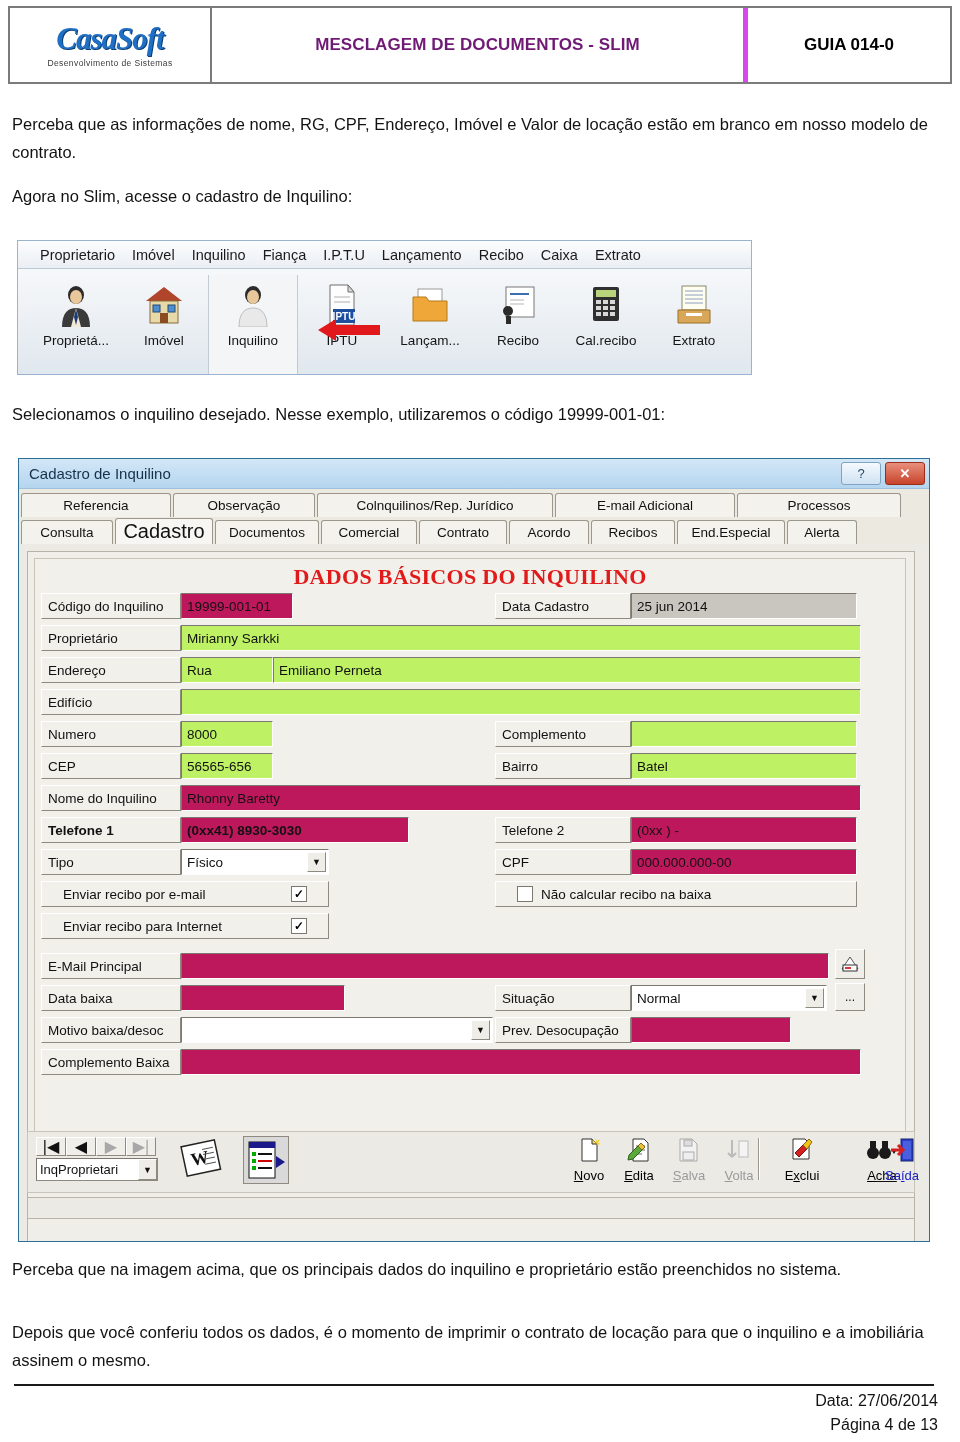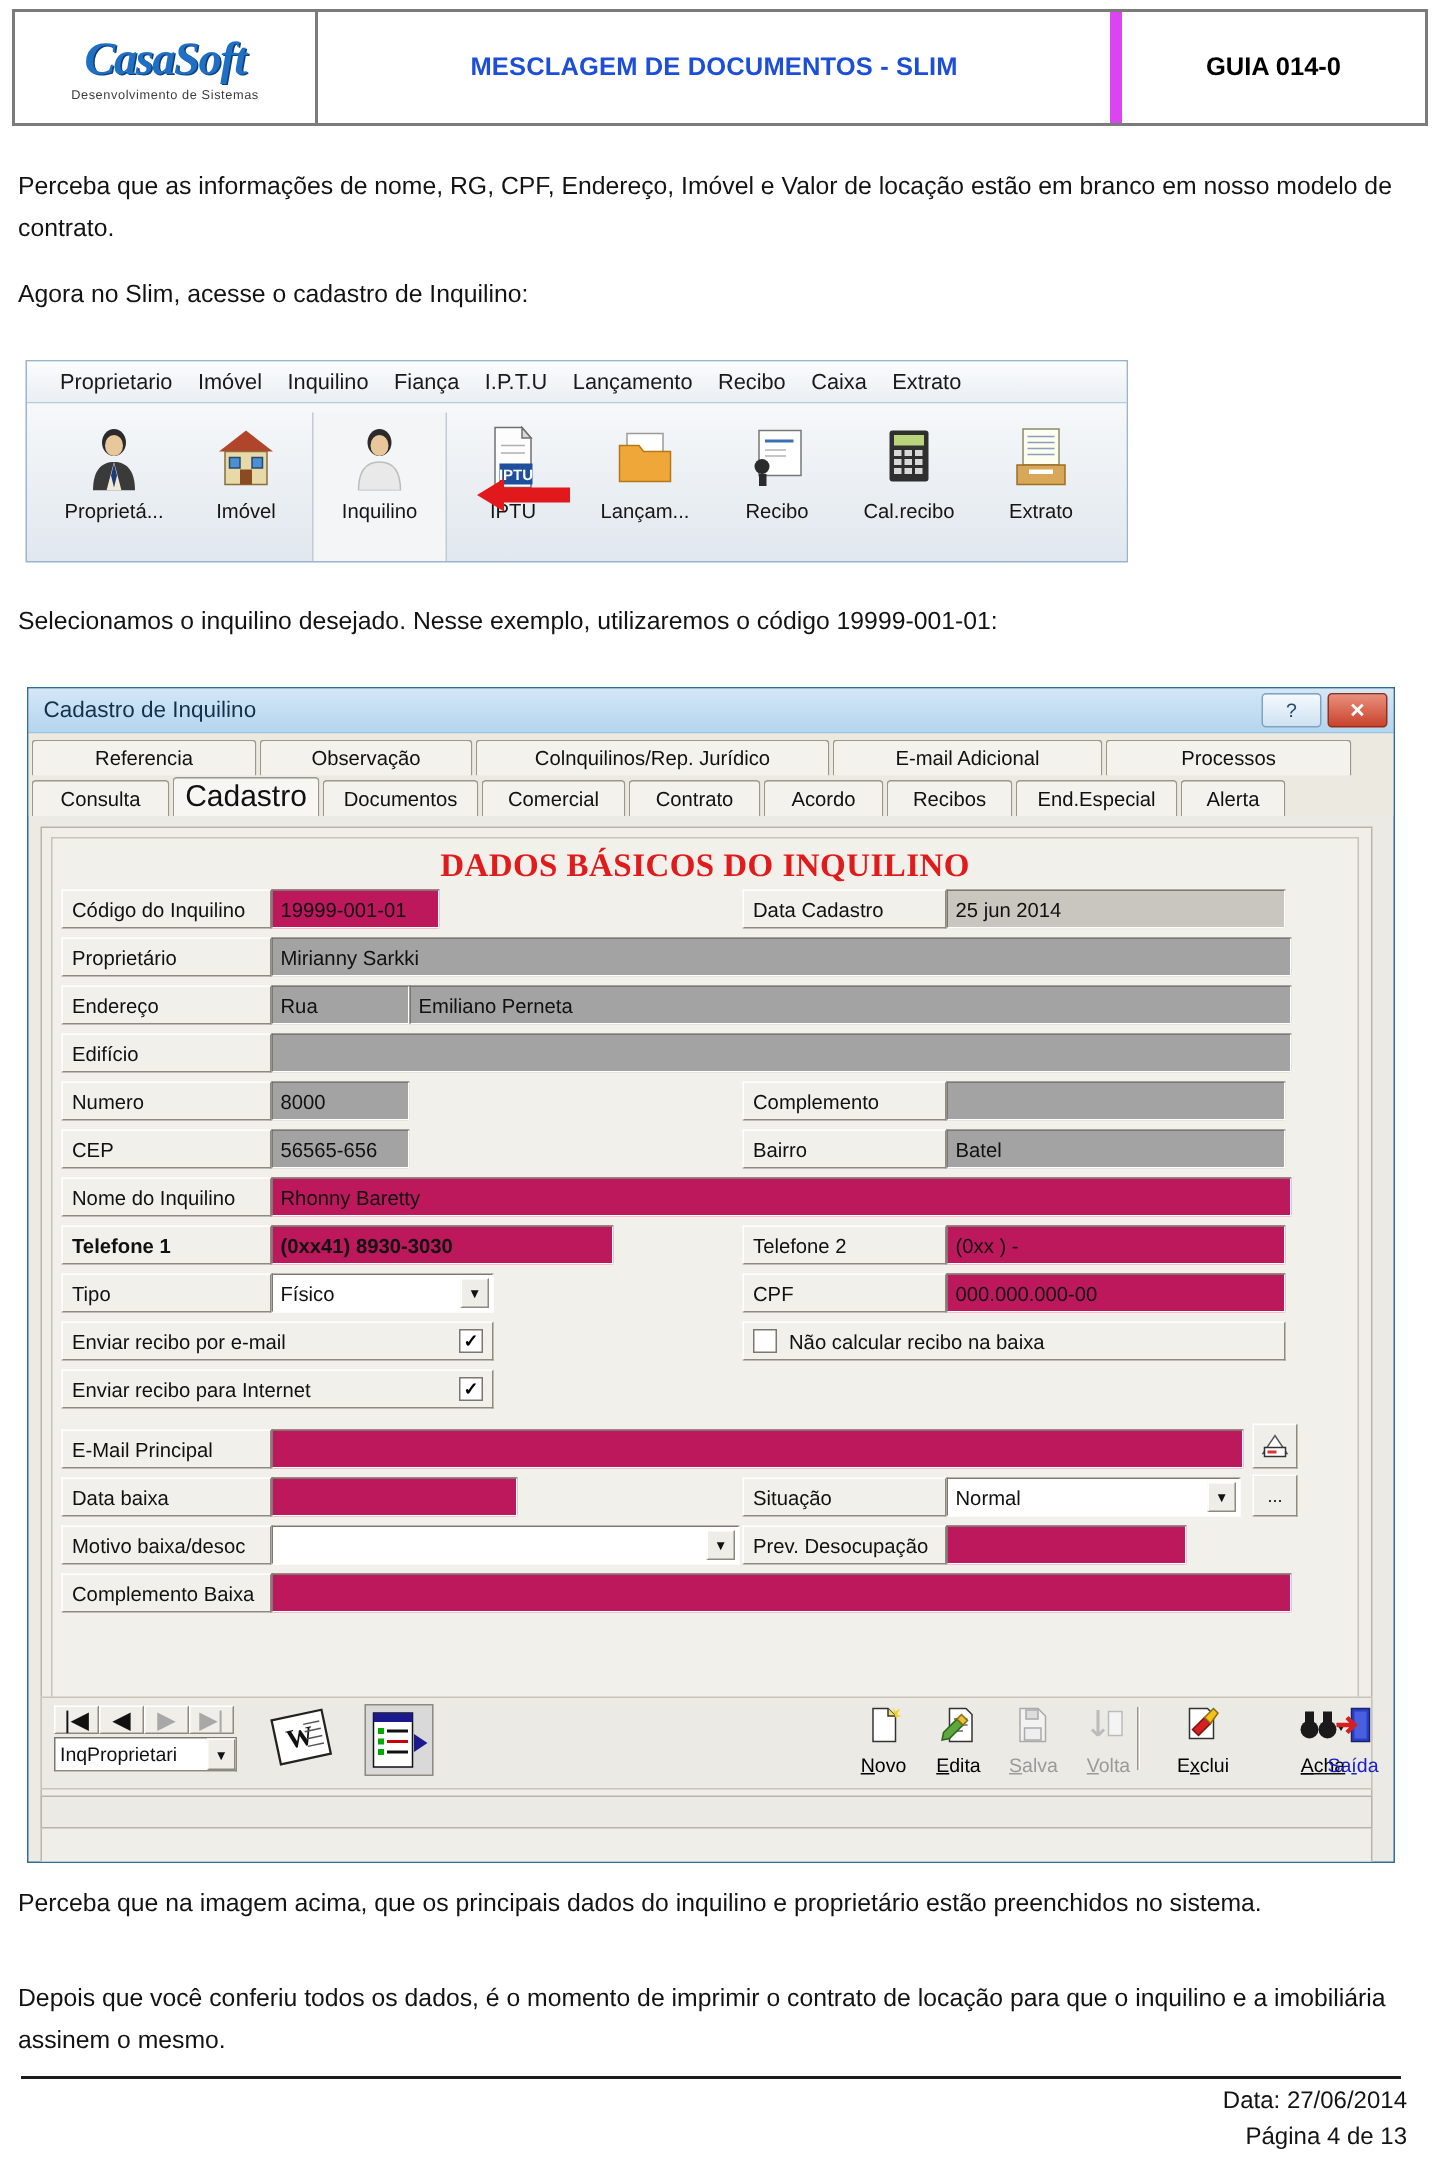--- a/index.html
+++ b/index.html
@@ -32,22 +32,22 @@
     font-size:31px;line-height:1;
     color:#1f6fc4;
     letter-spacing:-1px;
     text-shadow:1px 1px 0 #0d3f78;
   }
   .logo-sub{
     font-size:8.5px;color:#3b3b3b;margin-top:4px;letter-spacing:.4px;
   }
   .hdr-title{
     flex:1;display:flex;align-items:center;justify-content:center;
-    border-right:8px solid #d946ef;
-    font-weight:bold;font-size:17px;color:#1d4ed8;
+    border-right:5px solid #d946ef;
+    font-weight:bold;font-size:17px;color:#701a75;
     letter-spacing:.1px;
     box-sizing:border-box;
   }
   .hdr-code{
     width:202px;flex:0 0 202px;
     display:flex;align-items:center;justify-content:center;
     font-weight:bold;font-size:17px;color:#000;
     box-sizing:border-box;
   }
 
@@ -154,42 +154,42 @@
     border-top-color:#fff;border-left-color:#fff;
   }
   .fld{
     border:1px solid #8e8a80;box-sizing:border-box;
     display:flex;align-items:center;padding-left:5px;
     font-size:13.5px;color:#111;
     border-top-color:#7c7870;border-left-color:#7c7870;
     border-right-color:#ffffff;border-bottom-color:#ffffff;
   }
   .fld.white{background:#be185d;}
-  .fld.gray{background:#a3a3a3;}
+  .fld.gray{background:#bef264;}
   .fld.lgray{background:#c9c6bf;}
   .combo{
     background:#ffffff;position:relative;
   }
   .combo .arrow{
     position:absolute;right:2px;top:2px;width:17px;bottom:2px;
     background:#efedE7;border:1px solid #8e8a80;
     border-top-color:#fff;border-left-color:#fff;
     display:flex;align-items:center;justify-content:center;
     font-size:9px;color:#111;
   }
   .chk{
     width:14px;height:14px;border:1px solid #7c7870;background:#fff;
     display:flex;align-items:center;justify-content:center;
     font-size:12px;line-height:1;color:#000;font-weight:bold;
   }
   .cbrow{
     position:absolute;height:26px;border:1px solid #8e8a80;
     border-top-color:#fff;border-left-color:#fff;
     background:#f2f0ea;display:flex;align-items:center;
-    font-size:13.5px;color:#111;box-sizing:border-box;padding:0 6px;
+    font-size:13.5px;color:#111;box-sizing:border-box;padding:0 21px;
   }
   .iconbtn{
     border:1px solid #8e8a80;background:#f0eee8;
     border-top-color:#fff;border-left-color:#fff;
     display:flex;align-items:center;justify-content:center;
     box-sizing:border-box;
   }
 
   
   .fw-bottom{

